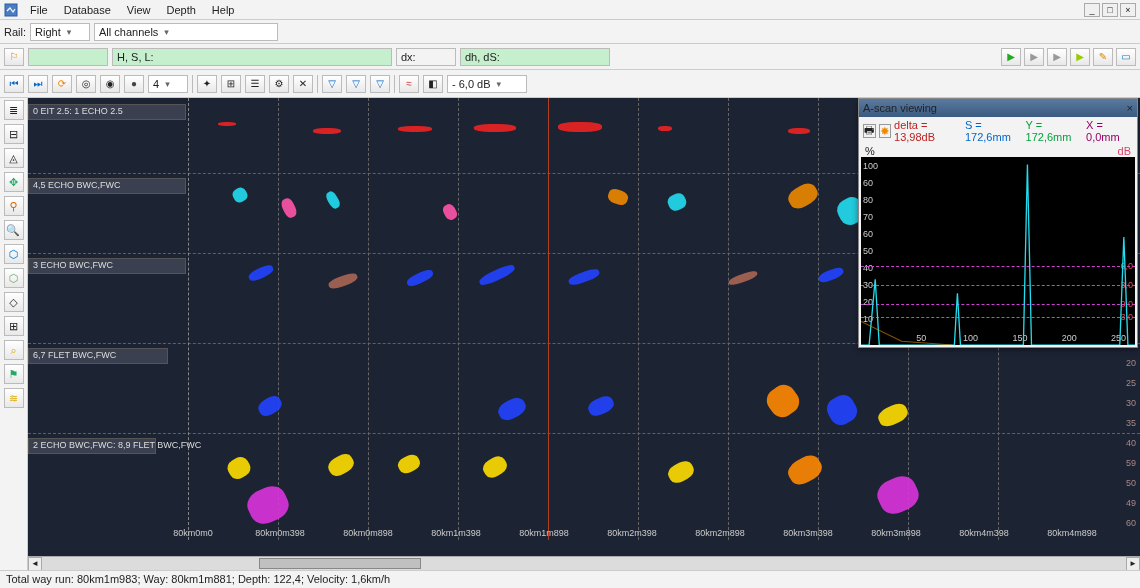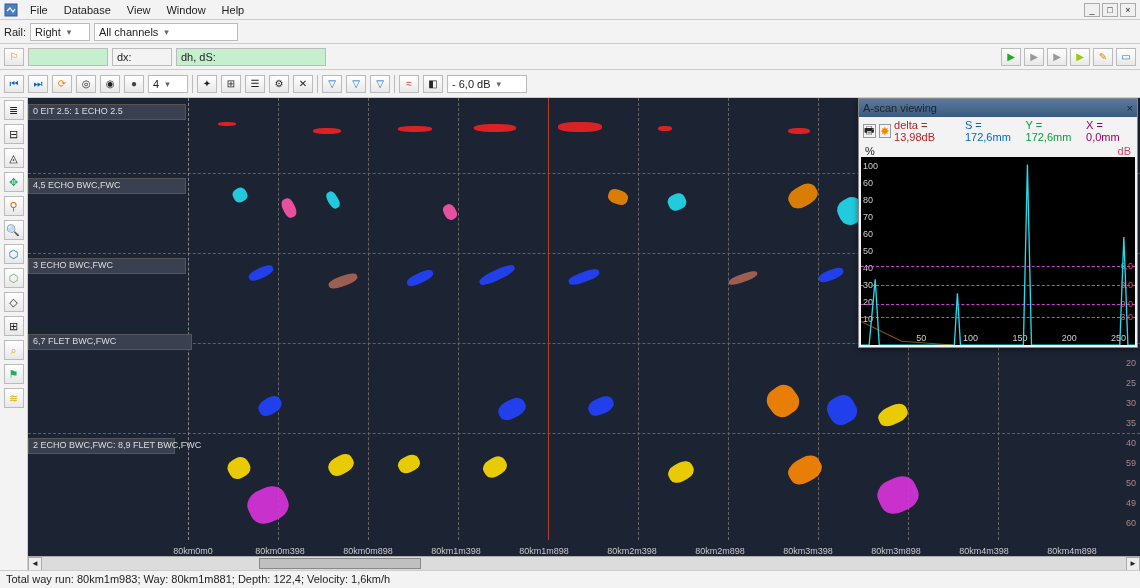--- a/index.html
+++ b/index.html
@@ -19,21 +19,21 @@
   .btnrow{ display:flex;gap:3px;}
   .tbtn{ width:20px;height:18px;border:1px solid #bbb;background:linear-gradient(#fff,#e8e8e8);display:flex;align-items:center;justify-content:center;font-size:10px;cursor:pointer;}
   .toolbar3{ display:flex;align-items:center;background:#f3f3f3;border-bottom:1px solid #ccc;height:28px;padding:2px 4px;gap:4px;}
 
   .main{ flex:1; display:flex; overflow:hidden;}
   .sidetools{ width:28px; background:#f3f3f3; border-right:1px solid #ccc; display:flex;flex-direction:column;align-items:center;padding-top:2px;gap:4px;}
   .sidetools .stbtn{width:20px;height:20px;border:1px solid #bbb;background:linear-gradient(#fff,#e8e8e8);display:flex;align-items:center;justify-content:center;font-size:11px;cursor:pointer;}
 
   .scanarea{ flex:1; position:relative; background:#1c2333; overflow:hidden;}
   .row-label{ position:absolute; left:0; height:16px; background:#3a4050; color:#ddd; font-size:9px; padding:1px 4px; border:1px solid #555; white-space:nowrap;}
-  .xaxis-label{ position:absolute; bottom:14px; color:#ccc; font-size:9px; transform:translateX(-50%);}
+  .xaxis-label{ position:absolute; bottom:32px; color:#ccc; font-size:9px; transform:translateX(-50%);}
   .depth-label{ position:absolute; right:4px; color:#a88; font-size:9px;}
   .gridline-h{ position:absolute; left:0;right:0;height:0;border-top:1px dashed #7a5a3a;}
   .gridline-v{ position:absolute; top:0;bottom:30px;width:0;border-left:1px dashed #666;}
   .scrollbar-h{position:absolute;left:0;right:0;bottom:0;height:14px;background:#dcdcdc;border-top:1px solid #aaa;display:flex;align-items:center;}
   .scrollbar-h .arrow{width:14px;height:14px;background:#eee;border:1px solid #aaa;display:flex;align-items:center;justify-content:center;font-size:8px;cursor:pointer;}
   .scrollbar-h .track{flex:1;position:relative;height:100%;}
   .scrollbar-h .thumb{position:absolute;left:20%;width:15%;top:1px;bottom:1px;background:#c0c0c0;border:1px solid #888;}
 
   .blob{ position:absolute; border-radius:40%; opacity:0.9;}
 
@@ -56,43 +56,46 @@
 <div class="menubar">
   <span class="app-icon">
     <svg width="14" height="14" viewBox="0 0 14 14">
         <rect x="1" y="1" width="12" height="12" fill="#4a7dc4" stroke="#2a5da4"></rect>
         <path d="M3 8 L6 5 L9 9 L11 6" stroke="#fff" fill="none" stroke-width="1.2"></path>
       </svg>
   </span>
   <span class="item">File</span>
   <span class="item">Database</span>
   <span class="item">View</span>
-  <span class="item">Window</span>
+  <span class="item">Depth</span>
   <span class="item">Help</span>
   <span class="spacer"></span>
   <div class="winbtns">
     <div>_</div>
     <div>□</div>
     <div>×</div>
   </div>
 </div>
 
 <div class="toolbar1">
   <span>Rail:</span>
   <div class="select" style="width:60px">
       <span>Right</span>
     </div>
-  <div class="select" style="width:144px">
+  <div class="select" style="width:184px">
       <span>All channels</span>
     </div>
 </div>
 
 <div class="toolbar2">
   <div class="tbtn" style="color:#d80;">⚐</div>
   <div class="field green" style="width:80px"></div>
+  <div class="field green" style="width:280px">
+      <span>H, S, L:</span>
+    </div>
   <div class="field" style="width:60px">
       <span>dx:</span>
     </div>
   <div class="field green" style="width:150px">
       <span>dh, dS:</span>
     </div>
   <span style="flex:1"></span>
   <div class="btnrow">
     <div class="tbtn" style="color:#2a2;">▶</div>
     <div class="tbtn" style="color:#999">▶</div>
@@ -163,22 +166,22 @@
     <div class="gridline-v" style="left:520px;border-color:#b04020;border-left-style:solid;"></div>
     <div class="gridline-v" style="left:610px"></div>
     <div class="gridline-v" style="left:700px"></div>
     <div class="gridline-v" style="left:790px"></div>
     <div class="gridline-v" style="left:880px"></div>
     <div class="gridline-v" style="left:970px"></div>
 
     <div class="row-label" style="top:6px;width:158px">0 EIT 2.5: 1 ECHO 2.5</div>
     <div class="row-label" style="top:80px;width:158px">4,5 ECHO BWC,FWC</div>
     <div class="row-label" style="top:160px;width:158px">3 ECHO BWC,FWC</div>
-    <div class="row-label" style="top:236px;width:164px">6,7 FLET BWC,FWC</div>
-    <div class="row-label" style="top:340px;width:147px">2 ECHO BWC,FWC: 8,9 FLET BWC,FWC</div>
+    <div class="row-label" style="top:250px;width:140px">6,7 FLET BWC,FWC</div>
+    <div class="row-label" style="top:340px;width:128px">2 ECHO BWC,FWC: 8,9 FLET BWC,FWC</div>
 
     <div class="depth-label" style="top:260px">20</div>
     <div class="depth-label" style="top:280px">25</div>
     <div class="depth-label" style="top:300px">30</div>
     <div class="depth-label" style="top:320px">35</div>
     <div class="depth-label" style="top:340px">40</div>
     <div class="depth-label" style="top:360px">59</div>
     <div class="depth-label" style="top:380px">50</div>
     <div class="depth-label" style="top:400px">49</div>
     <div class="depth-label" style="top:420px">60</div>

